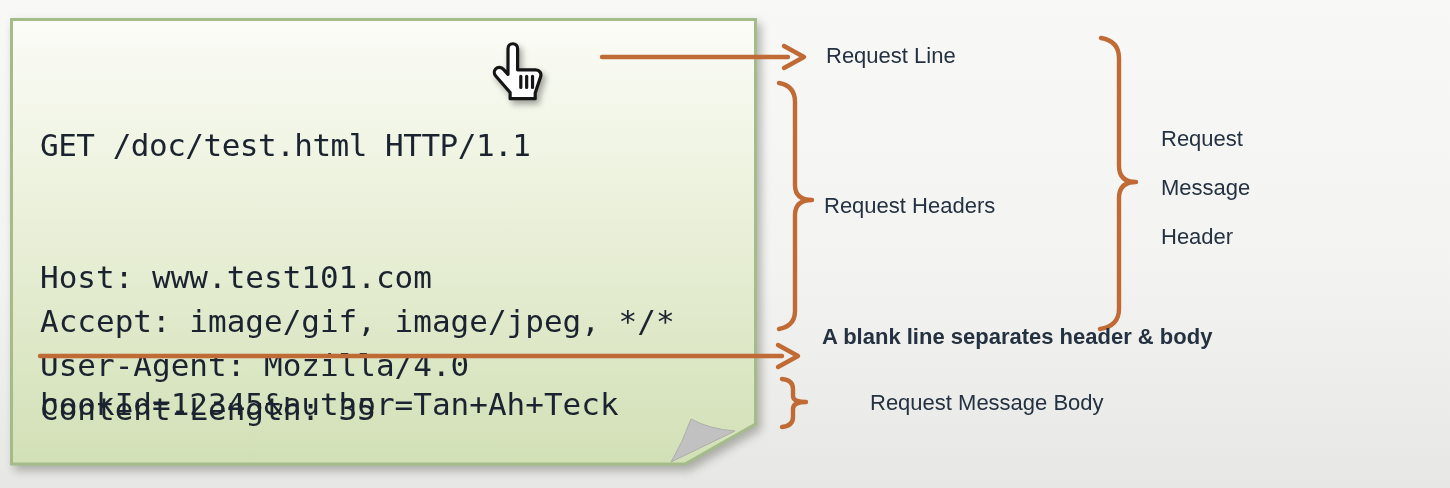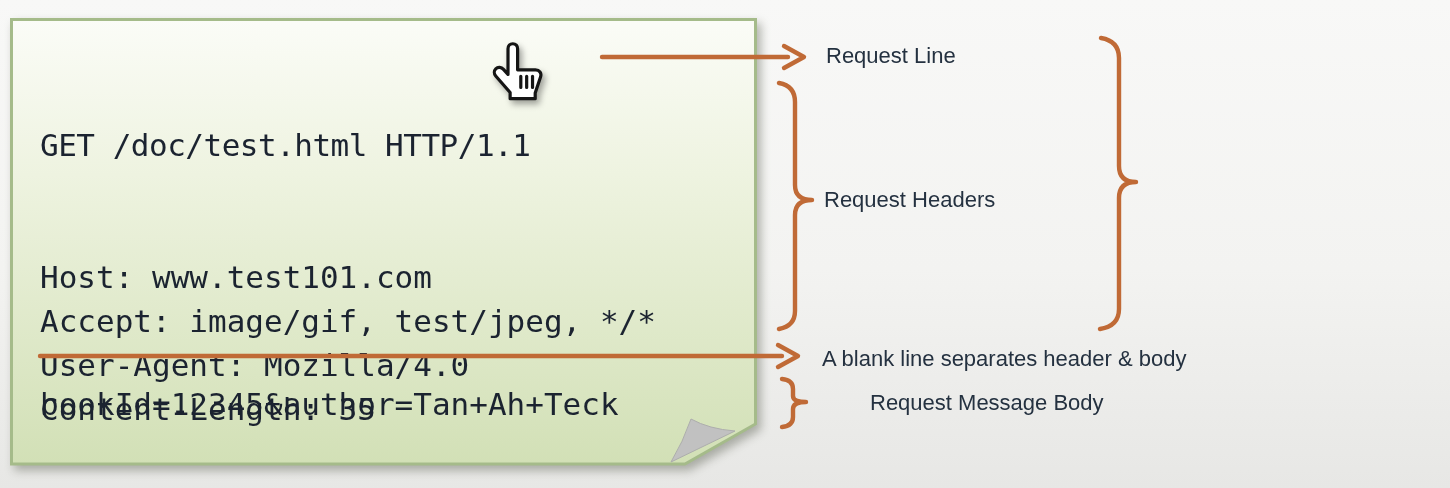--- a/index.html
+++ b/index.html
@@ -46,23 +46,23 @@
   }
 
   
   .label {
     position: absolute;
     color: #243140;
     font-size: 22px; line-height: 38px;
     white-space: nowrap;
   }
   .label-request-line   { left: 826px; top: 37px; }
-  .label-request-headers{ left: 824px; top: 181px; }
+  .label-request-headers{ left: 824px; top: 187px; }
   .label-rmh            { left: 1161px; top: 114px; line-height: 49px; }
-  .label-blank-line     { left: 822px; top: 340px; }
+  .label-blank-line     { left: 822px; top: 318px; font-weight: bold; }
   .label-body           { left: 831px; top: 384px; margin-left: 39px; }
 
   
   .cursor-svg {
     position: absolute; left: 487px; top: 40px;
     filter: drop-shadow(3px 4px 3px rgba(0,0,0,0.35));
   }
 </style>
 </head>
 <body>
@@ -77,21 +77,21 @@
           <stop offset="0.35" stop-color="#eef3e0"></stop>
           <stop offset="1" stop-color="#d2e0b6"></stop>
         </linearGradient>
       </defs>
       <polygon points="1.5,1.5 745.5,1.5 745.5,406 675,446 1.5,446" fill="url(#noteGrad)" stroke="#a5bb8a" stroke-width="3"></polygon>
       <path d="M681 401 Q699 411 725 413 L661 444 Q673 424 681 401 Z" fill="#c1c1c1" stroke="#adadad" stroke-width="1"></path>
     </svg>
 
     <div class="code">
       <div class="code-line request-line-text">GET /doc/test.html HTTP/1.1</div>
-      <div><div class="code-line">Host: www.test101.com</div><div class="code-line">Accept: image/gif, test/jpeg, */*</div><div class="code-line">User-Agent: Mozilla/4.0</div><div class="code-line">Content-Length: 35</div></div>
+      <div><div class="code-line">Host: www.test101.com</div><div class="code-line">Accept: image/gif, image/jpeg, */*</div><div class="code-line">User-Agent: Mozilla/4.0</div><div class="code-line">Content-Length: 35</div></div>
     </div>
     <div class="body-text">bookId=12345&amp;author=Tan+Ah+Teck</div>
   </div>
 
   <svg class="connectors" width="1450" height="488" viewBox="0 0 1450 488" fill="none" stroke="#c06a36" stroke-width="4.4" stroke-linecap="round" stroke-linejoin="round">
 
     <path d="M602 57 H788"></path>
     <path d="M784 46 L804 57 L784 68"></path>
 
     <path d="M40 356 H782"></path>
@@ -101,20 +101,25 @@
 
     <path d="M1101 38 Q1119 41 1119 58 L1119 166 Q1119 182 1136 182 Q1119 182 1119 198 L1119 309 Q1119 326 1100 329"></path>
 
     <path d="M782 379 Q793 380 793 389 L793 396 Q793 402 806 402 Q793 402 793 409 L793 417 Q793 426 782 427"></path>
   </svg>
 
   <div class="label label-request-line">Request Line</div>
 
   <div class="label label-request-headers">Request Headers</div>
 
+  <div class="label label-rmh">
+      <div>Request</div>
+      <div>Message</div>
+      <div>Header</div>
+    </div>
 
   <div class="label label-blank-line">A blank line separates header &amp; body</div>
 
   <div class="label label-body">Request Message Body</div>
 
   <svg class="cursor-svg" width="66" height="64" viewBox="0 0 24 24">
     <path d="M9.3 1.4 C8.2 1.4 7.5 2.2 7.5 3.3 L7.5 12.9 L5.8 11 C5 10.1 3.7 10 2.9 10.8 C2.2 11.5 2.2 12.7 2.9 13.5 L8.3 19.7 L8.3 22 L17.7 22 L17.7 19.9 L19.7 13.9 C20.2 12.4 19.3 11.2 17.8 11.2 L11.1 11.2 L11.1 3.3 C11.1 2.2 10.4 1.4 9.3 1.4 Z" fill="#ffffff" stroke="#151515" stroke-width="1.2" stroke-linejoin="round"></path>
     <path d="M12.3 13.6 L12.3 17.8 M14.5 13.6 L14.5 17.8 M16.7 13.6 L16.7 17.8" fill="none" stroke="#151515" stroke-width="1.2" stroke-linecap="round"></path>
   </svg>
 

